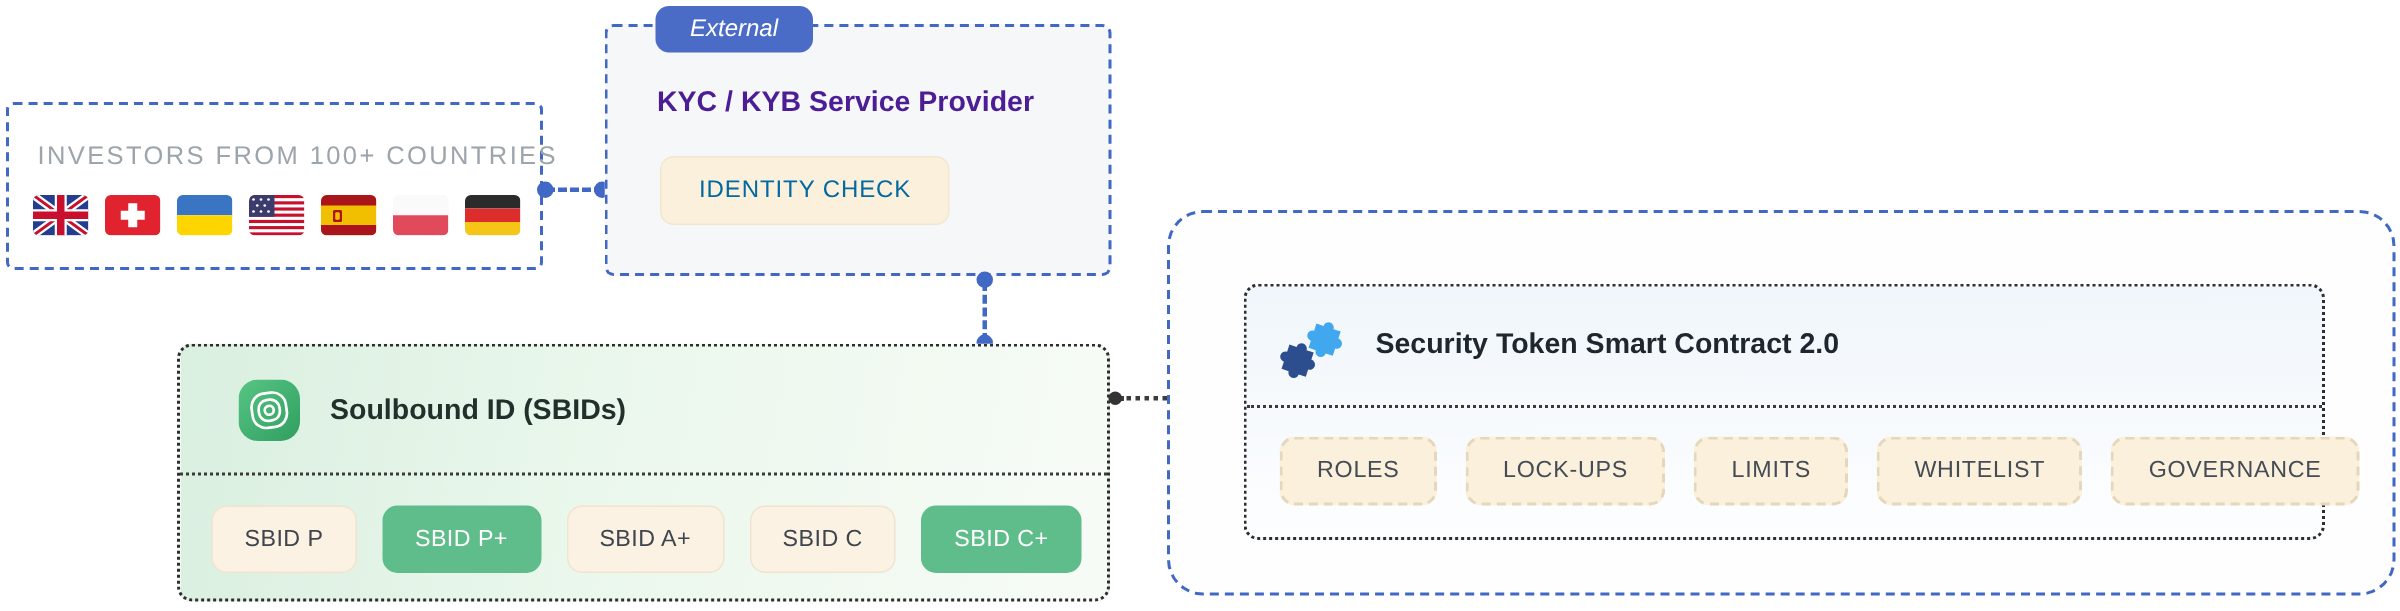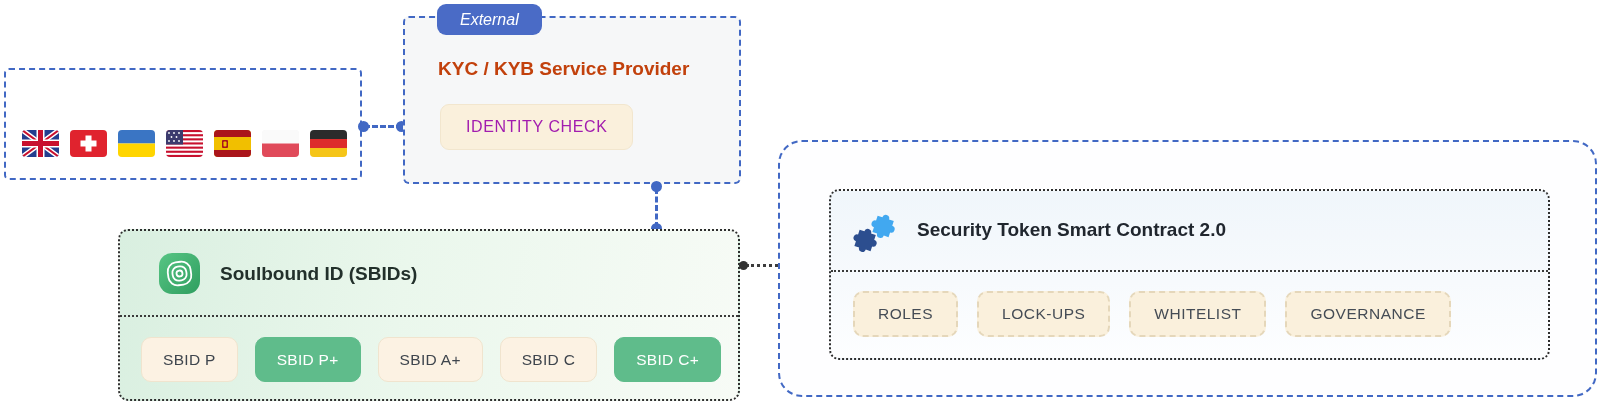--- a/index.html
+++ b/index.html
@@ -32,26 +32,26 @@
     background:#F6F7F8; border:2px dashed #4168C4; border-radius:6px;
   }
   .badge {
     position:absolute; left:32px; top:-14px; height:31px;
     padding:13px 23px; display:flex; align-items:center;
     background:#4A6BC6; color:#ffffff; border-radius:9px;
     font-size:16px; font-style:italic; font-weight:500;
   }
   .kyc-title {
     position:absolute; left:33px; top:40px;
-    font-size:19px; font-weight:700; color:#c2410c; white-space:nowrap;
+    font-size:19px; font-weight:700; color:#4c1d95; white-space:nowrap;
   }
   .cream-btn {
     position:absolute; left:35px; top:86px; height:46px;
     padding:0 25px; border:1px solid #F2E6CE; border-radius:9px;
-    background:#FAF0DC; color:#a21caf;
+    background:#FAF0DC; color:#0369a1;
     font-family:"Liberation Sans", sans-serif;
     font-size:16px; font-weight:500; letter-spacing:0.6px; cursor:pointer;
   }
 
   
   .soulbound {
     left:118px; top:229px; width:622px; height:172px;
     border:2px dotted #2E2E2E; border-radius:10px;
     background:linear-gradient(100deg, #D9EFE0 0%, #EAF7EC 45%, #F7FBF6 100%);
   }
@@ -96,20 +96,21 @@
   .dot { position:absolute; border-radius:50%; }
   .dot.blue { width:11px; height:11px; background:#4168C4; }
   .dot.dark { width:9px; height:9px; background:#333333; }
 </style>
 </head>
 <body>
 
 <div class="canvas">
 
   <div class="box investors">
+    <div class="inv-heading">INVESTORS FROM 100+ COUNTRIES</div>
     <div class="flags">
       <span class="flag">
         <svg viewBox="0 0 37 27" preserveAspectRatio="none">
           <rect width="37" height="27" fill="#233E8F"></rect>
           <path d="M0 0 L37 27 M37 0 L0 27" stroke="#ffffff" stroke-width="5"></path>
           <path d="M0 0 L37 27 M37 0 L0 27" stroke="#C8102E" stroke-width="2"></path>
           <rect x="14.5" y="0" width="8" height="27" fill="#ffffff"></rect>
           <rect x="0" y="9.5" width="37" height="8" fill="#ffffff"></rect>
           <rect x="16" y="0" width="5" height="27" fill="#C8102E"></rect>
           <rect x="0" y="11" width="37" height="5" fill="#C8102E"></rect>
@@ -234,19 +235,20 @@
           <g transform="translate(0,15) rotate(18 13 13)">
             <path d="M5 9 h5 a3.5 3.5 0 1 1 7 0 h5 v5 a3.5 3.5 0 1 1 0 7 v5 h-5 a3.5 3.5 0 1 1 -7 0 h-5 v-5 a3.5 3.5 0 1 1 0 -7 z" fill="#2C4E8F"></path>
           </g>
         </svg>
         <div class="ct-title">Security Token Smart Contract 2.0</div>
       </div>
       <div class="ct-divider"></div>
       <div class="ct-chips">
         <div class="chip dashed-cream">ROLES</div>
         <div class="chip dashed-cream">LOCK-UPS</div>
+        <div class="chip dashed-cream">LIMITS</div>
         <div class="chip dashed-cream">WHITELIST</div>
         <div class="chip dashed-cream">GOVERNANCE</div>
       </div>
     </div>
   </div>
 
 </div>
 
 </body></html>

